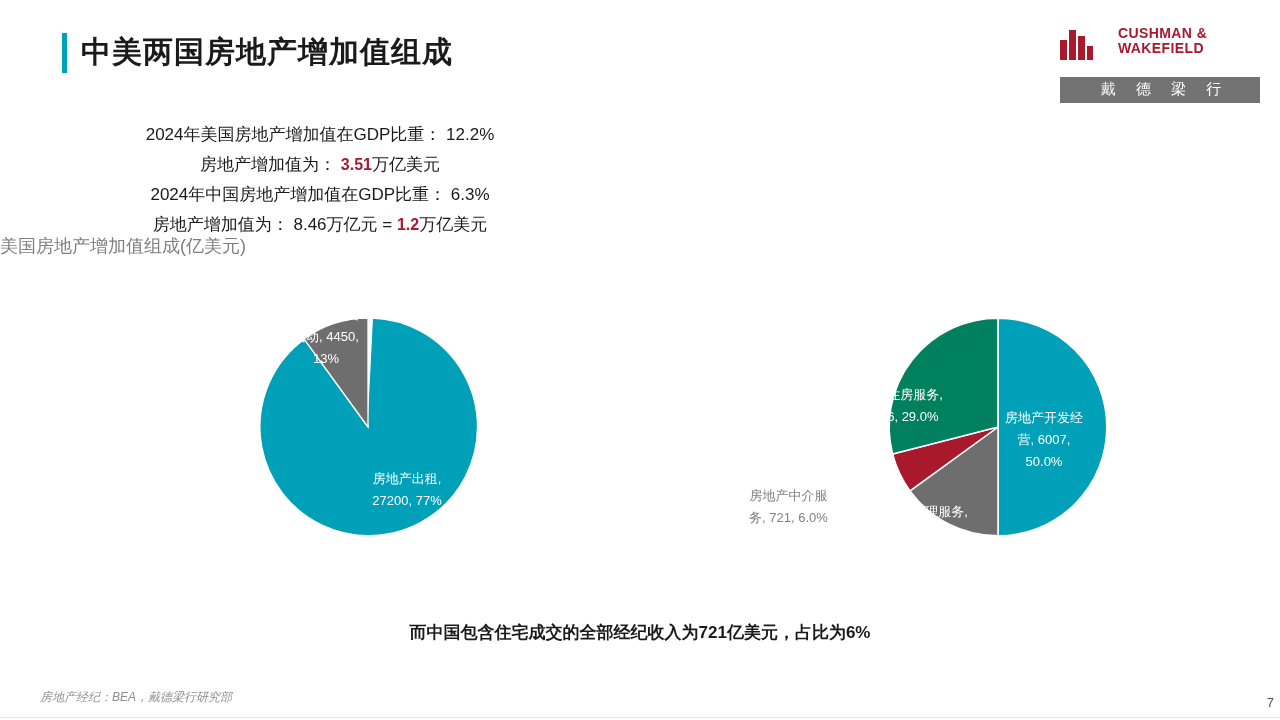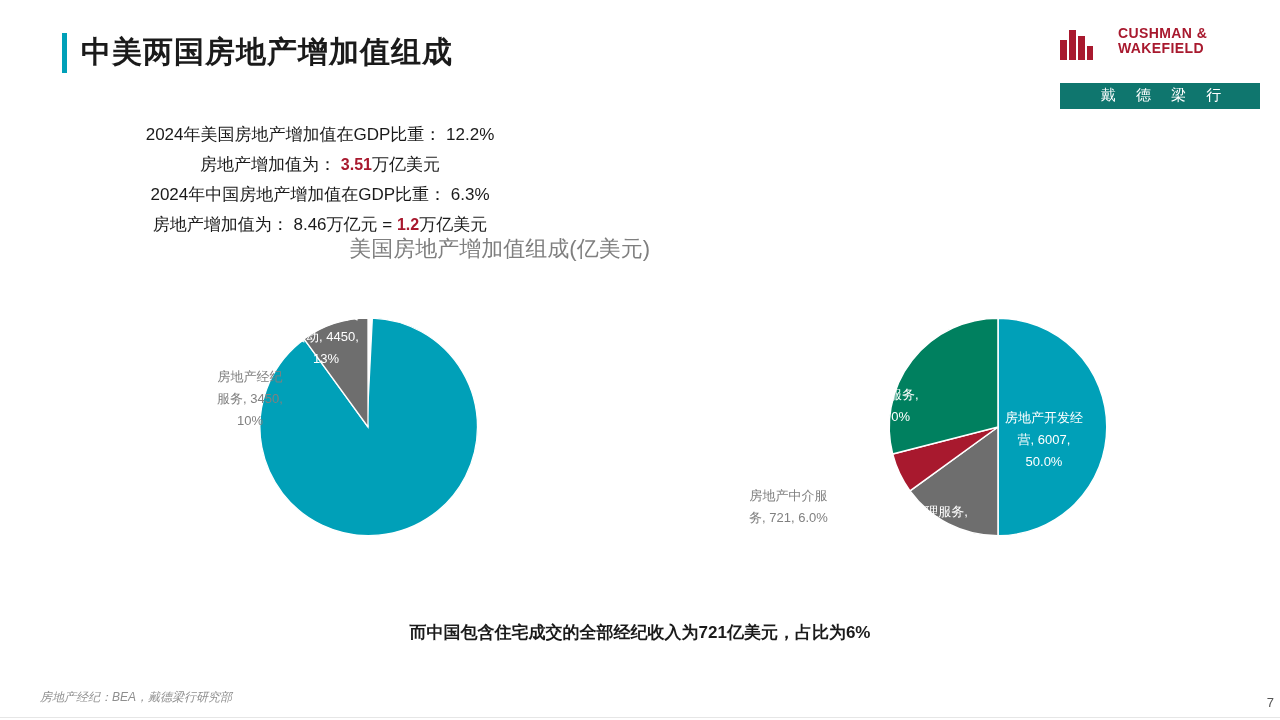--- a/index.html
+++ b/index.html
@@ -71,22 +71,22 @@
   .logo-mark i:nth-child(3) { left: 18px; width: 7px; height: 24px; }
   .logo-mark i:nth-child(4) { left: 27px; width: 6px; height: 14px; }
   .logo-text {
     font-size: 14px;
     font-weight: bold;
     color: #A8192E;
     line-height: 15px;
     letter-spacing: 0.4px;
   }
   .logo-bar {
-    margin-top: 23px;
-    background: #0f766e;
+    margin-top: 17px;
+    background: #737373;
     color: #ffffff;
     text-align: center;
     font-size: 15px;
     letter-spacing: 8px;
     padding: 3px 0 4px 10px;
     width: 200px;
     box-sizing: border-box;
   }
   
   .stats {
@@ -107,22 +107,22 @@
   .stat-col .red {
     color: #A8192E;
     font-weight: bold;
     font-size: 16px;
   }
   
   .chart-caption {
     position: absolute;
     top: 226px;
     width: 50%;
-    text-align: right;
-    font-size: 22px;
+    text-align: left;
+    font-size: 18px;
     color: #7f7f7f;
   }
   .chart-caption.left { left: 0; }
   .chart-caption.right { left: 640px; }
   
   .pie-wrap {
     position: absolute;
   }
   .pie-wrap.left  { left: 232px; top: 283px; }
   .pie-wrap.right { left: 862px; top: 283px; }
@@ -139,21 +139,21 @@
     text-align: center;
   }
   .lbl-white { color: #ffffff; }
   .lbl-grey  { color: #808080; }
   
   .us-lbl-related { left: 271px; top: 296px; width: 110px; }
   .us-lbl-broker  { left: 195px; top: 358px; width: 110px; text-align: center; }
   .us-lbl-rent    { left: 337px; top: 460px; width: 140px; text-align: center; }
   
   .cn-lbl-dev     { left: 984px; top: 399px; width: 120px; text-align: center; }
-  .cn-lbl-self    { left: 837px; top: 376px; width: 130px; text-align: left; }
+  .cn-lbl-self    { left: 837px; top: 376px; width: 130px; text-align: center; }
   .cn-lbl-broker  { left: 726px; top: 477px; width: 125px; text-align: center; }
   .cn-lbl-pm      { left: 862px; top: 493px; width: 130px; text-align: center; }
   
   .banner {
     position: absolute;
     top: 610px;
     left: 0;
     width: 1280px;
     text-align: center;
     font-size: 17px;
@@ -238,23 +238,22 @@
 
       <path d="M -0.2079 -0.9781 A 1 1 0 0 1 -0.5878 -0.8090 L 0 0 Z" fill="#A8192E" stroke="#ffffff" stroke-width="0.012"></path>
 
       <path d="M -0.5878 -0.8090 A 1 1 0 0 1 0 -1 L 0 0 Z" fill="#6E6E6E" stroke="#ffffff" stroke-width="0.012"></path>
     </svg>
   </div>
 
   <div class="pie-label lbl-white us-lbl-related">房地产相关
 活动, 4450,
 13%</div>
-  <div class="pie-label lbl-grey us-lbl-broker">房地产经纪
-服务, 3450,
-10%</div>
+  <div class="pie-label lbl-white us-lbl-rent">房地产出租,
+27200, 77%</div>
 
   <div class="pie-wrap right">
     <svg class="pie" viewBox="-1.25 -1.25 2.5 2.5">
 
       <path d="M 0 -1 A 1 1 0 0 1 0 1 L 0 0 Z" fill="#00A0B8" stroke="#ffffff" stroke-width="0.014"></path>
 
       <path d="M 0 1 A 1 1 0 0 1 -0.8090 0.5878 L 0 0 Z" fill="#6E6E6E" stroke="#ffffff" stroke-width="0.014"></path>
 
       <path d="M -0.8090 0.5878 A 1 1 0 0 1 -0.9686 0.2487 L 0 0 Z" fill="#A8192E" stroke="#ffffff" stroke-width="0.014"></path>
 

